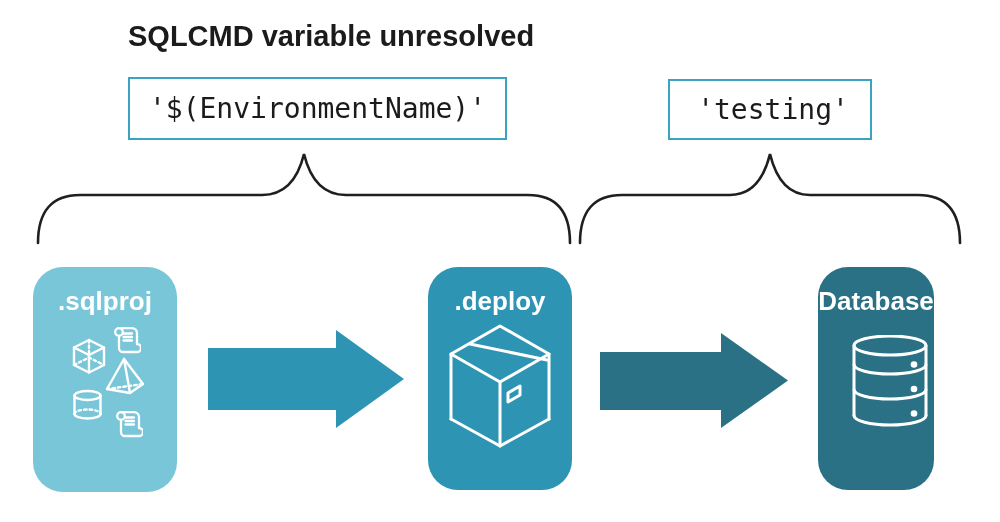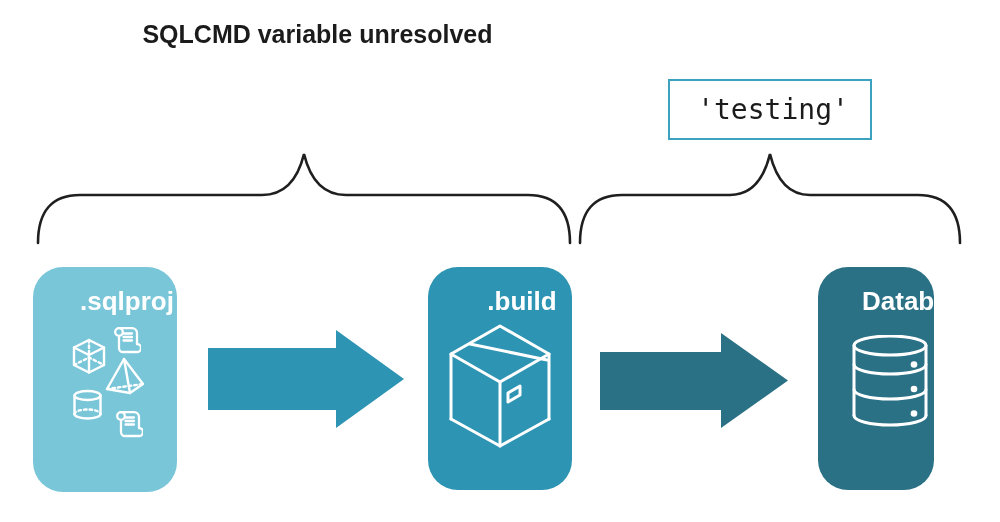--- a/index.html
+++ b/index.html
@@ -4,39 +4,39 @@
 <style>
   html,body{margin:0;padding:0;background:#fff;}
   .canvas{
     position:relative;width:1000px;height:522px;background:#ffffff;overflow:hidden;
     font-family:"Liberation Sans",sans-serif;color:var(--text,#1b1b1b);
   }
   .abs{position:absolute;}
 
   
   .group-title{
-    font-weight:bold;font-size:25px;letter-spacing:0;text-align:center;
+    font-weight:bold;font-size:29px;letter-spacing:0;text-align:center;
     white-space:nowrap;color:var(--text,#1b1b1b);
   }
   
   .code-box{
     box-sizing:border-box;border:2px solid var(--code-border,#3BA3BF);
     background:#fff;display:flex;align-items:center;justify-content:center;
   }
   .code-text{
     font-family:"DejaVu Sans Mono",monospace;font-size:28px;color:var(--text,#1b1b1b);
     white-space:pre;
   }
 
   
   .brace path{fill:none;stroke:var(--brace,#1f1f1f);stroke-width:2.6;stroke-linecap:round;}
 
   
   .node{
-    border-radius:30px;box-sizing:border-box;text-align:center;padding-left:44px;
+    border-radius:30px;box-sizing:border-box;text-align:center;
   }
   .node-label{
     font-weight:bold;font-size:26px;color:#fff;padding-top:19px;white-space:nowrap;
   }
   .node.sqlproj{background:var(--sqlproj,#79C6D9);}
   .node.dacpac{background:var(--dacpac,#2E94B3);}
   .node.database{background:var(--database,#2A7186);}
 
   
   .lineicon path,.lineicon circle,.lineicon ellipse{
@@ -52,20 +52,23 @@
     position:absolute;display:flex;align-items:center;justify-content:center;
     font-weight:bold;font-size:31px;color:#ffffff;margin-top:46px;
   }
 </style>
 </head>
 <body>
 
 <div class="canvas">
 
   <div class="abs group-title" style="left:128px;top:20px;width:379px;">SQLCMD variable unresolved</div>
+  <div class="abs code-box" style="left:128px;top:77px;width:379px;height:63px;">
+    <span class="code-text">'$(EnvironmentName)'</span>
+  </div>
 
   <div class="abs code-box" style="left:668px;top:79px;width:204px;height:61px;padding-left:6px;">
     <span class="code-text">'testing'</span>
   </div>
 
   <svg class="abs brace" style="left:36px;top:150px;" width="536" height="96" viewBox="0 0 536 96">
     <path d="M2 93 Q2 45 44 45 L226 45 Q258 45 268 4 Q278 45 310 45 L492 45 Q534 45 534 93"></path>
   </svg>
   <svg class="abs brace" style="left:578px;top:150px;" width="384" height="96" viewBox="0 0 384 96">
     <path d="M2 93 Q2 45 44 45 L152 45 Q182 45 192 4 Q202 45 232 45 L340 45 Q382 45 382 93"></path>
@@ -119,21 +122,21 @@
   </div>
 
   <div class="abs arrow build" style="left:208px;top:330px;width:196px;height:98px;">
     <svg width="196" height="98" viewBox="0 0 196 98">
       <polygon points="0,18 128,18 128,0 196,49 128,98 128,80 0,80"></polygon>
     </svg>
     <span class="arrow-label" style="left:8px;top:18px;width:120px;height:62px;">build</span>
   </div>
 
   <div class="abs node dacpac" style="left:428px;top:267px;width:144px;height:223px;">
-    <div class="node-label">.build</div>
+    <div class="node-label">.deploy</div>
     <svg class="abs lineicon" style="left:20px;top:56px;" width="104" height="126" viewBox="0 0 104 126">
       <g stroke-width="3">
         <path d="M52 3 L101 31 L52 59 L3 31 Z"></path>
         <path d="M3 31 V96 M101 31 V96 M52 59 V123"></path>
         <path d="M3 96 L52 123 L101 96"></path>
         <path d="M22 21 L99 37"></path>
         <path d="M60 70 L72 63 L72 72 L60 79 Z"></path>
       </g>
     </svg>
   </div>

